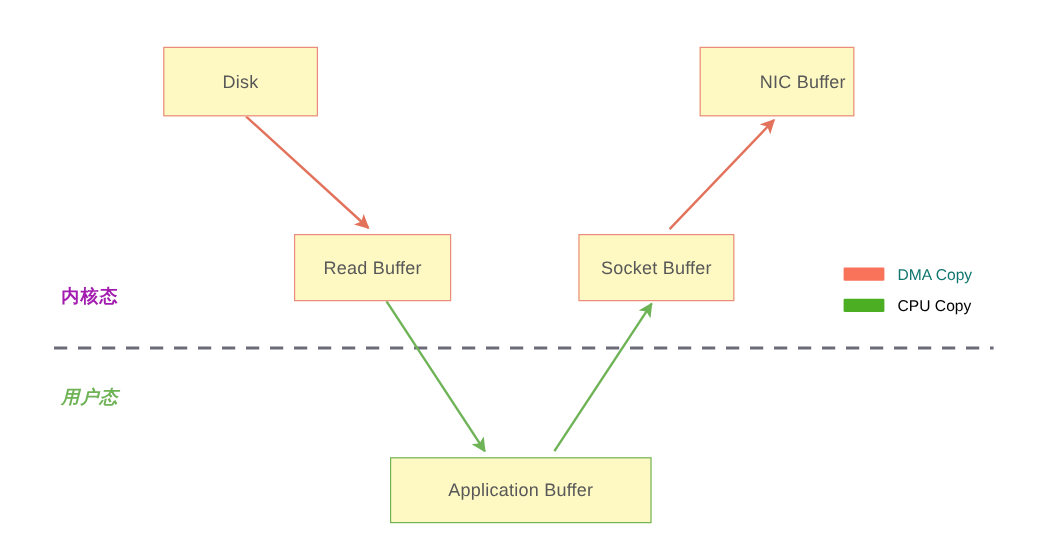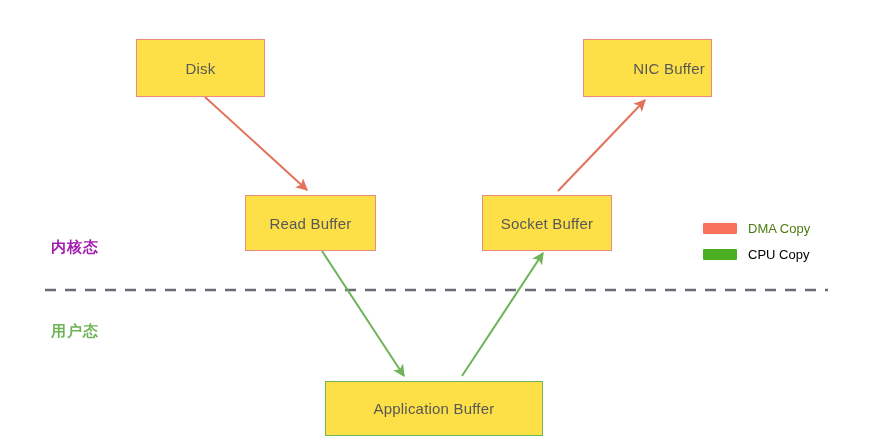--- a/index.html
+++ b/index.html
@@ -21,21 +21,21 @@
   svg.layer {
     position: absolute;
     left: 0;
     top: 0;
     width: 873px;
     height: 447px;
   }
   .node {
     position: absolute;
     box-sizing: border-box;
-    background: #fde047;
+    background: #fef9c3;
     display: flex;
     align-items: center;
     justify-content: center;
     font-size: 15px;
     color: #585858;
     letter-spacing: 0.2px;
     white-space: nowrap;
   }
   .node.dma {
     border: 1.6px solid #e98c7d;
@@ -64,21 +64,21 @@
   .legend-swatch {
     width: 34px;
     height: 11px;
     border-radius: 1px;
     margin-right: 11px;
   }
   .legend-text {
     font-size: 13px;
     white-space: nowrap;
   }
-  .legend-text.dma { color: #4d7c0f; }
+  .legend-text.dma { color: #0f766e; }
   .legend-text.cpu { color: #000000; }
 </style>
 </head>
 <body>
 
 <div id="canvas">
 
   <svg class="layer" viewBox="0 0 873 447" xmlns="http://www.w3.org/2000/svg">
     <defs>
       <marker id="arrow-dma" viewBox="0 0 10 10" refX="9" refY="5" markerWidth="6" markerHeight="6" orient="auto-start-reverse">
@@ -115,21 +115,21 @@
   <div class="node dma" style="left:245px; top:195px; width:131px; height:56px;">
     <span>Read Buffer</span>
   </div>
 
   <div class="node cpu" style="left:325px; top:381px; width:218px; height:55px;">
     <span>Application Buffer</span>
   </div>
 
   <div class="mode-label mode-kernel" style="left:51px; top:238px;">内核态</div>
 
-  <div class="mode-label mode-user" style="left:51px; top:322px;">用户态</div>
+  <div class="mode-label mode-user" style="left:51px; top:322px;font-style:italic;">用户态</div>
 
   <div class="legend" style="left:703px; top:218px;">
     <div class="legend-row">
       <span class="legend-swatch" style="background:#f9735b;"></span>
       <span class="legend-text dma">DMA Copy</span>
     </div>
     <div class="legend-row">
       <span class="legend-swatch" style="background:#4caf23;"></span>
       <span class="legend-text cpu">CPU Copy</span>
     </div>

